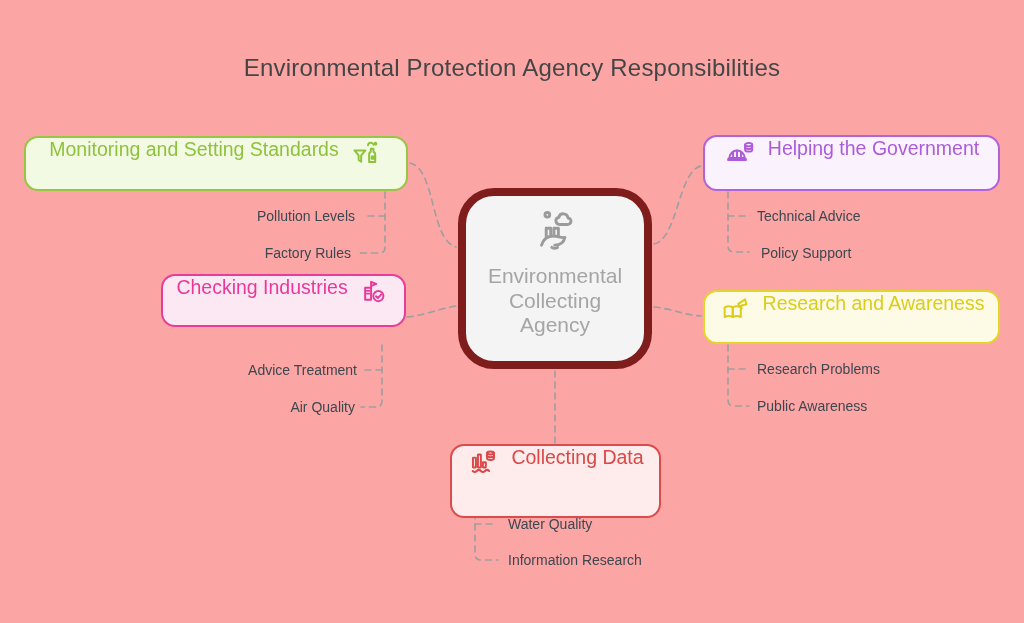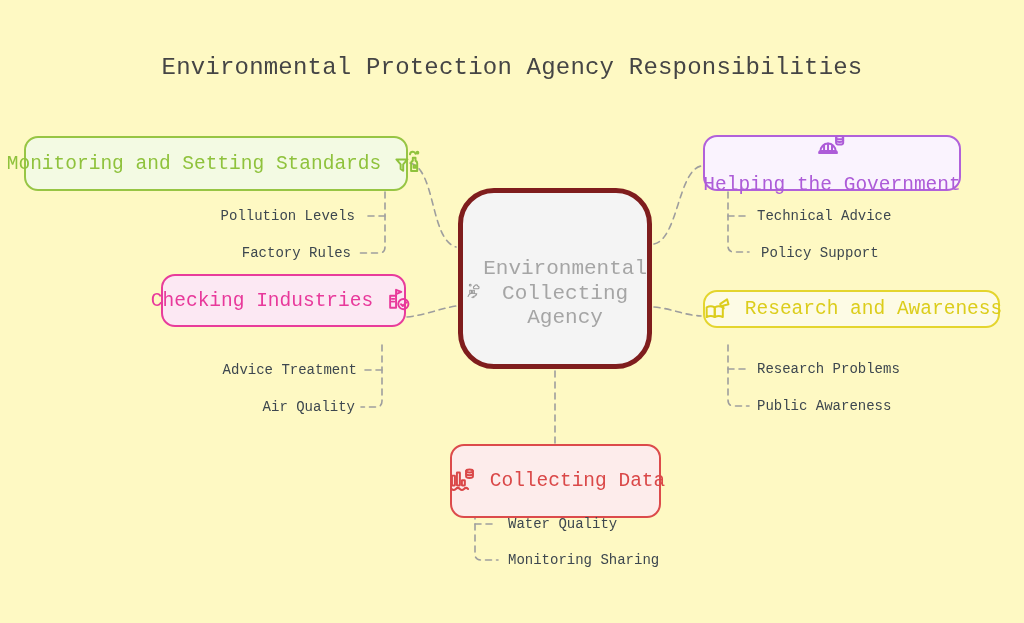--- a/index.html
+++ b/index.html
@@ -1,42 +1,42 @@
 <!DOCTYPE html>
 <html><head>
 <meta charset="utf-8">
 <style>
   * { margin:0; padding:0; box-sizing:border-box; }
   html,body { background:#fff; }
   .canvas {
     position:relative; width:1024px; height:623px;
-    background:#fef9c3; overflow:hidden;
-    font-family:Liberation Mono, monospace;
+    background:#fca5a5; overflow:hidden;
+    font-family:Liberation Sans, sans-serif;
   }
   .title {
     position:absolute; top:54px; left:0; width:100%;
     text-align:center; font-size:24px; font-weight:500;
     color:#454545; letter-spacing:.2px;
   }
   .connectors { position:absolute; left:0; top:0; pointer-events:none; }
   .connectors path { fill:none; stroke:#9e9e9e; stroke-width:1.6;
     stroke-dasharray:6 5; stroke-linecap:round; }
 
   .center-node {
     position:absolute; left:458px; top:188px; width:194px; height:181px;
-    background:#f4f4f4; border:5px solid #7f1d1d; border-radius:36px;
-    display:flex; flex-direction:row; align-items:center;
-    padding-top:27px;
+    background:#f4f4f4; border:8px solid #7f1d1d; border-radius:36px;
+    display:flex; flex-direction:column; align-items:center;
+    padding-top:10px;
   }
   .center-node svg { color:#9b9b9b; }
   .center-label { margin-top:4px; text-align:center; font-size:21px;
     line-height:24.5px; color:#a5a5a5; }
 
   .node {
-    position:absolute; display:flex; align-items:center; justify-content:center;
+    position:absolute; display:flex; align-items:flex-start; justify-content:center;
     gap:10px; border-radius:14px; border:2px solid; font-size:19.5px;
     white-space:nowrap; padding:0 14px;
   }
   .node svg { flex:0 0 auto; }
   .node-green  { border-color:#97c544; background:#f3fae3; color:#8fc23c; }
   .node-pink   { border-color:#e83c9b; background:#fce8f3; color:#e8399b; }
   .node-red    { border-color:#dc4b4b; background:#fdeceb; color:#da4848; }
   .node-purple { border-color:#b161da; background:#faf3fe; color:#ad5cd8; }
   .node-yellow { border-color:#e4d52e; background:#fdfbe5; color:#dccd1c; }
 
@@ -121,37 +121,37 @@
       <rect x="7.7" y="6" width="2.1" height="9.1" rx=".3"></rect>
       <rect x="11.2" y="11.4" width="2.1" height="3.7" rx=".3"></rect>
       <ellipse cx="16.6" cy="4.9" rx="2.4" ry="1.05"></ellipse>
       <path d="M14.2 4.9v3.9c0 .6 1.1 1.05 2.4 1.05s2.4-.45 2.4-1.05V4.9"></path>
       <path d="M14.2 6.9c0 .6 1.1 1.05 2.4 1.05s2.4-.45 2.4-1.05"></path>
       <path d="M4 17.6c.9.9 2 .9 2.9 0s2-.9 2.9 0 2 .9 2.9 0 2-.9 2.9 0"></path>
     </svg>
     <span>Collecting Data</span>
   </div>
   <div class="sub" style="left:508px;top:512px;">Water Quality</div>
-  <div class="sub" style="left:508px;top:548px;">Monitoring Sharing</div>
+  <div class="sub" style="left:508px;top:548px;">Information Research</div>
 
-  <div class="node node-purple" style="left:703px;top:135px;width:258px;height:56px;flex-direction:column;">
+  <div class="node node-purple" style="left:703px;top:135px;width:297px;height:56px;">
     <svg width="34" height="34" viewBox="0 0 24 24" fill="none" stroke="currentColor" stroke-width="1.4" stroke-linecap="round" stroke-linejoin="round">
       <path d="M3.9 14.9a5.3 5.3 0 0 1 10.6 0"></path>
       <path d="M2.9 16.3c0-.8.6-1.4 1.4-1.4h9.8c.8 0 1.4.6 1.4 1.4z"></path>
       <path d="M9.2 9.6v5.3M6.4 10.6v4.3M12 10.6v4.3"></path>
       <ellipse cx="17.4" cy="5.4" rx="2.5" ry="1.1"></ellipse>
       <path d="M14.9 5.4v3.8c0 .6 1.1 1.1 2.5 1.1s2.5-.5 2.5-1.1V5.4"></path>
       <path d="M14.9 7.3c0 .6 1.1 1.1 2.5 1.1s2.5-.5 2.5-1.1"></path>
     </svg>
     <span>Helping the Government</span>
   </div>
   <div class="sub" style="left:761px;top:241px;">Policy Support</div>
   <div class="sub" style="left:757px;top:204px;">Technical Advice</div>
 
-  <div class="node node-yellow" style="left:703px;top:290px;width:297px;height:38px;">
+  <div class="node node-yellow" style="left:703px;top:290px;width:297px;height:54px;">
     <svg width="34" height="34" viewBox="0 0 24 24" fill="none" stroke="currentColor" stroke-width="1.4" stroke-linecap="round" stroke-linejoin="round">
       <path d="M4 10.8c1.9-.9 3.8-.9 5.7 0v6.9c-1.9-.9-3.8-.9-5.7 0z"></path>
       <path d="M9.7 10.8c1.9-.9 3.8-.9 5.7 0v6.9c-1.9-.9-3.8-.9-5.7 0z"></path>
       <path d="M13.6 8.4l4.8-3.2 1 3.4-5.3 1.5z"></path>
       <path d="M15.5 9.9l.5 1.8"></path>
     </svg>
     <span>Research and Awareness</span>
   </div>
   <div class="sub" style="left:757px;top:357px;">Research Problems</div>
   <div class="sub" style="left:757px;top:394px;text-align:center;">Public Awareness</div>

